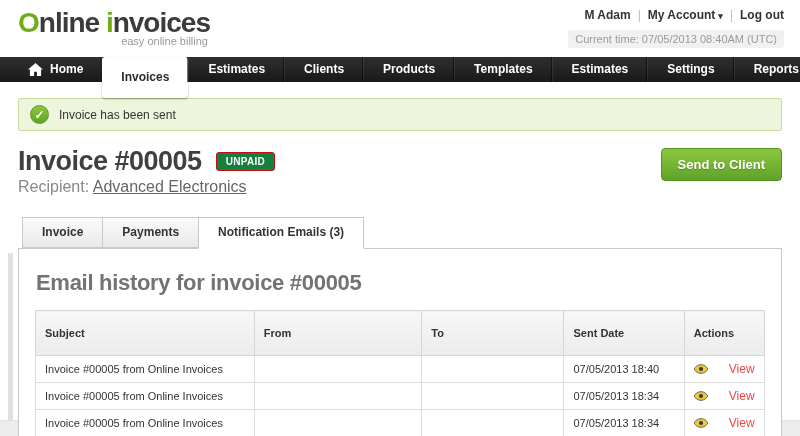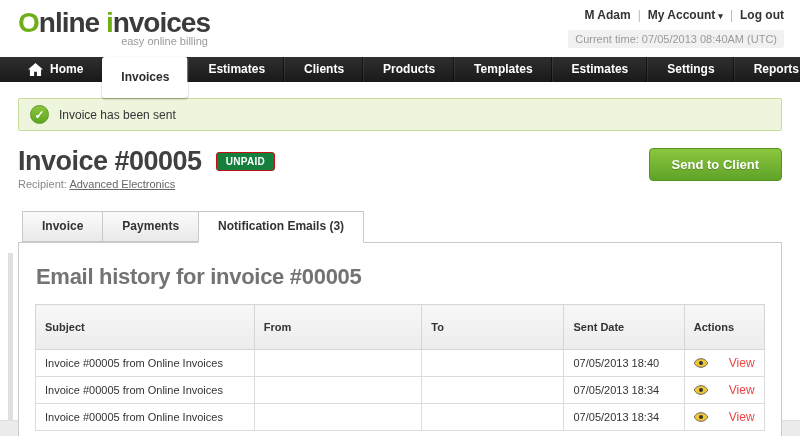--- a/index.html
+++ b/index.html
@@ -31,23 +31,23 @@
   .nav-item.active { background:#fff; color:#2b2b2b; border-radius:3px; height:41px; align-self:flex-start; border-left:none; box-shadow:0 1px 2px rgba(0,0,0,0.35); }
   .home-icon { margin-right:7px; display:inline-flex; }
   
   .alert { margin:16px 18px 0; background:#eef5dd; border:1px solid #c9dc9c; border-radius:2px; padding:6px 11px; display:flex; align-items:center; }
   .alert-icon { width:19px; height:19px; border-radius:50%; background:linear-gradient(#8cc63e,#5ea521); color:#fff; font-size:12px; font-weight:bold; display:flex; align-items:center; justify-content:center; margin-right:10px; border:1px solid #5a9a1e; }
   .alert-text { font-size:12px; color:#333; }
   
   .title-row { margin:15px 18px 0; display:flex; justify-content:space-between; align-items:flex-start; }
   .page-title { font-size:27px; font-weight:bold; color:#404040; display:inline; letter-spacing:-0.5px; }
   .status-badge { display:inline-block; background:#15803d; border:1px solid #c40f14; color:#fff; font-size:10px; font-weight:bold; padding:3px 9px; border-radius:3px; margin-left:14px; position:relative; top:-5px; letter-spacing:0.3px; }
-  .recipient-line { font-size:11px; color:#888; margin-top:1px; }
+  .recipient-line { font-size:16px; color:#888; margin-top:1px; }
   .recipient-line a { color:#666; }
-  .send-btn { background:linear-gradient(#8cc63e,#5fa328); border:1px solid #55941f; color:#fff; font-family:"Liberation Sans",sans-serif; font-weight:bold; font-size:13px; padding:8px 22px; border-radius:4px; text-shadow:0 1px 1px rgba(0,0,0,0.25); cursor:pointer; margin-top:2px; }
+  .send-btn { background:linear-gradient(#8cc63e,#5fa328); border:1px solid #55941f; color:#fff; font-family:"Liberation Sans",sans-serif; font-weight:bold; font-size:13px; padding:8px 16px; border-radius:4px; text-shadow:0 1px 1px rgba(0,0,0,0.25); cursor:pointer; margin-top:2px; }
   
   .tabs { margin:21px 0 0 22px; display:flex; position:relative; z-index:3;text-align:right; }
   .tab { background:linear-gradient(#fbfbfb,#e9e9e9); border:1px solid #c9c9c9; margin-right:-1px; padding:7px 19px 7px; font-size:12px; font-weight:bold; color:#333; cursor:pointer; }
   .tab.active { background:#fff; border-bottom-color:#fff; margin-bottom:-1px; padding-bottom:9px; position:relative; }
   
   .panel { margin:0 18px; border:1px solid #c9c9c9; background:#fff; padding:16px 16px 26px; position:relative; z-index:1; }
   .panel-heading { font-size:22px; font-weight:bold; color:#737373; margin:5px 0 14px 1px; letter-spacing:-0.3px; }
   table { width:100%; border-collapse:collapse; font-size:11px; color:#333; }
   th { background:linear-gradient(#f7f7f7,#ececec); border:1px solid #d6d6d6; padding:16px 9px; text-align:left; font-size:11px; }
   td { border:1px solid #dcdcdc; padding:6px 9px; background:#fff; }

